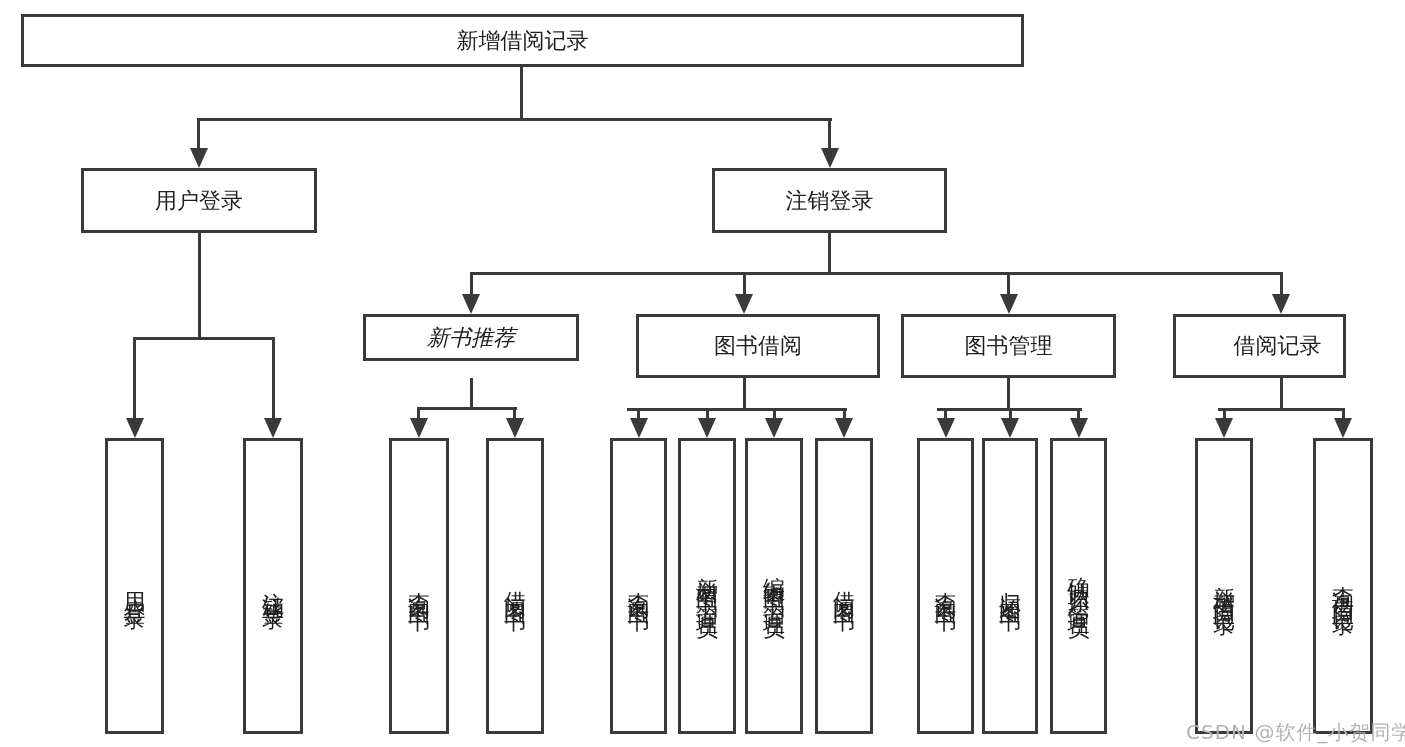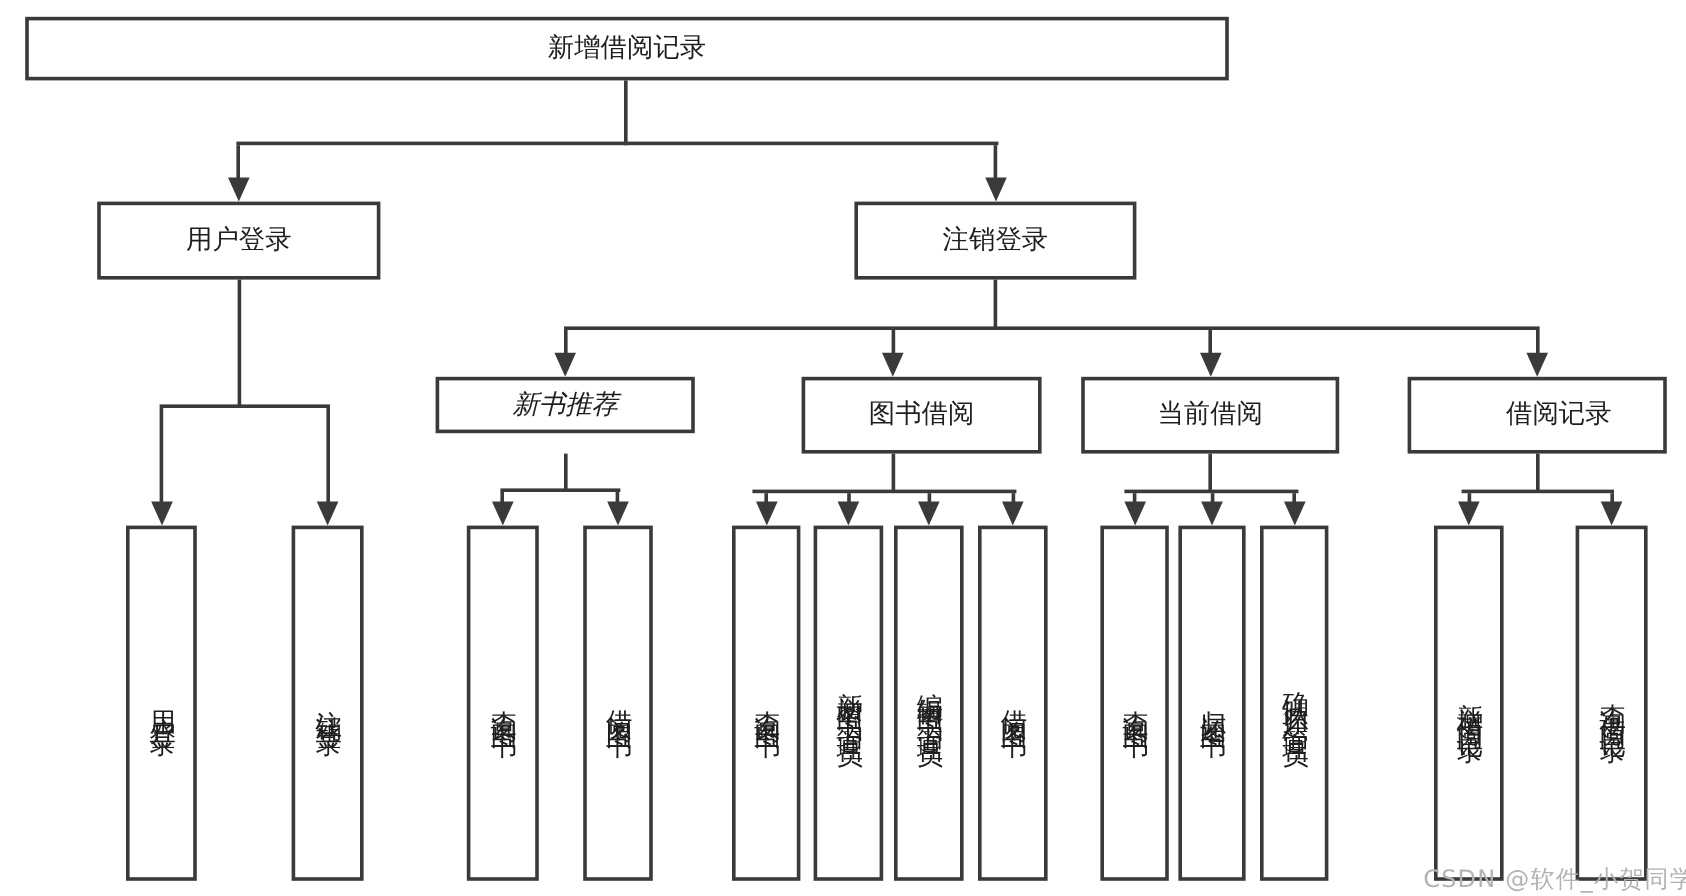--- a/index.html
+++ b/index.html
@@ -70,23 +70,23 @@
   <div class="ln" style="left:470px;top:275px;width:3px;height:22px;"></div>
   <div class="ln" style="left:743px;top:275px;width:3px;height:22px;"></div>
   <div class="ln" style="left:1007px;top:275px;width:3px;height:22px;"></div>
   <div class="ln" style="left:1280px;top:275px;width:3px;height:22px;"></div>
   <div class="arrow" style="left:462px;top:294px;"></div>
   <div class="arrow" style="left:735px;top:294px;"></div>
   <div class="arrow" style="left:1000px;top:294px;"></div>
   <div class="arrow" style="left:1272px;top:294px;"></div>
 
   <div class="box" style="left:363px;top:314px;width:216px;height:47px;font-style:italic;">新书推荐</div>
-  <div class="box" style="left:636px;top:314px;width:200px;height:64px;margin-left:32px;">图书借阅</div>
-  <div class="box" style="left:901px;top:314px;width:215px;height:64px;">当前借阅</div>
-  <div class="box" style="left:1173px;top:314px;width:216px;height:64px;padding-left:36px;">借阅记录</div>
+  <div class="box" style="left:636px;top:314px;width:244px;height:64px;">图书借阅</div>
+  <div class="box" style="left:901px;top:314px;width:215px;height:64px;">图书管理</div>
+  <div class="box" style="left:1173px;top:314px;width:173px;height:64px;padding-left:36px;">借阅记录</div>
 
   <div class="ln" style="left:470px;top:378px;width:3px;height:31px;"></div>
   <div class="ln" style="left:417px;top:407px;width:100px;height:3px;"></div>
   <div class="ln" style="left:417px;top:410px;width:3px;height:10px;"></div>
   <div class="ln" style="left:513px;top:410px;width:3px;height:10px;"></div>
   <div class="arrow" style="left:410px;top:418px;"></div>
   <div class="arrow" style="left:506px;top:418px;"></div>
 
   <div class="ln" style="left:743px;top:378px;width:3px;height:31px;"></div>
   <div class="ln" style="left:627px;top:408px;width:220px;height:3px;"></div>

